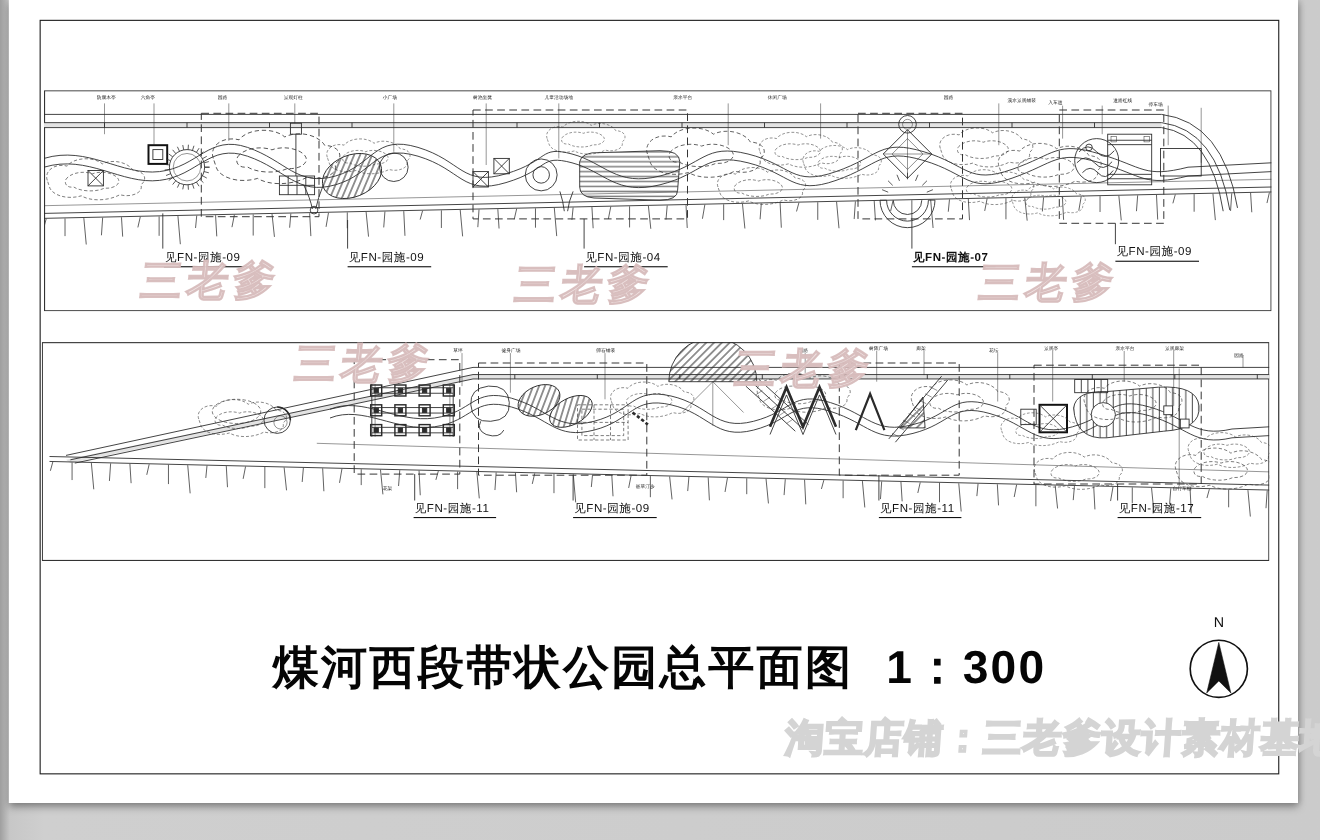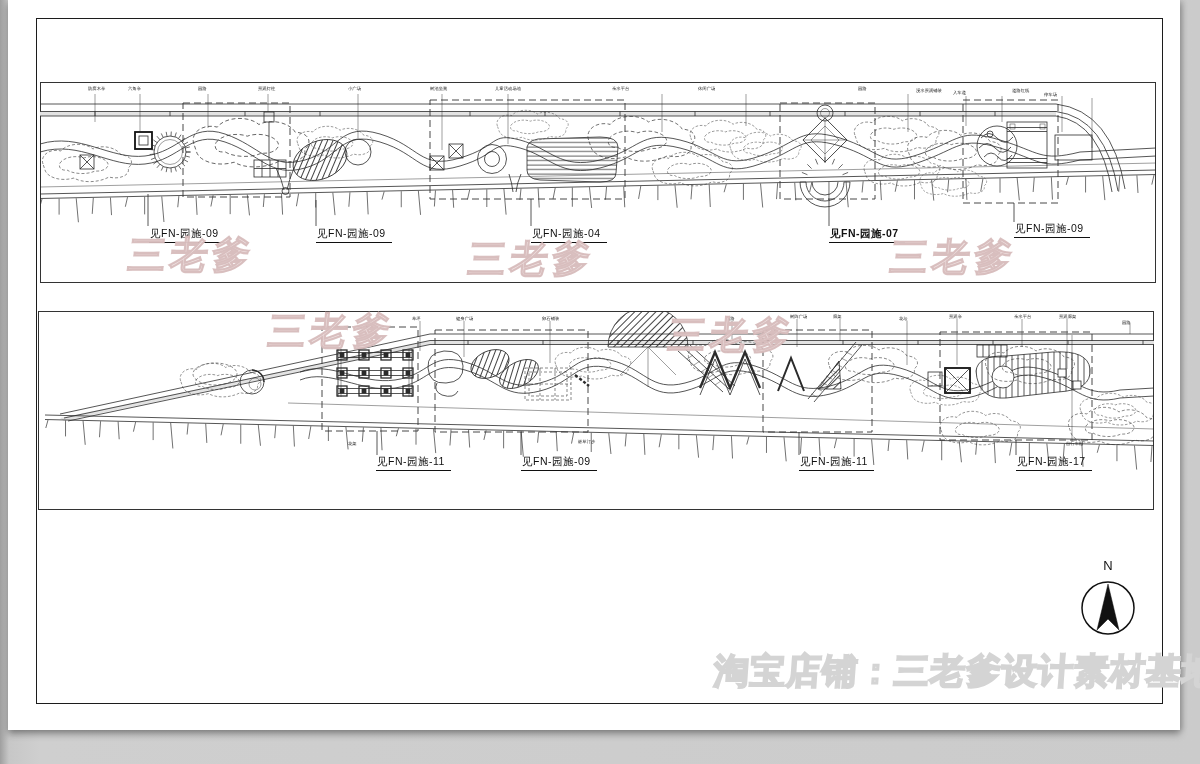--- a/index.html
+++ b/index.html
@@ -572,20 +572,23 @@
   <span class="tiny" style="left:833px;top:314px;">廊架</span>
   <span class="tiny" style="left:899px;top:316px;">花坛</span>
   <span class="tiny" style="left:949px;top:314px;">景观亭</span>
   <span class="tiny" style="left:1014px;top:314px;">亲水平台</span>
   <span class="tiny" style="left:1059px;top:314px;">景观廊架</span>
   <span class="tiny" style="left:1122px;top:320px;">园路</span>
   <span class="tiny" style="left:348px;top:441px;">花架</span>
   <span class="tiny" style="left:578px;top:439px;">嵌草汀步</span>
   <span class="tiny" style="left:1066px;top:441px;">自行车棚</span>
 
+  <div class="title">
+    <span>煤河西段带状公园总平面图</span><span class="ts">1：300</span>
+  </div>
 
   <div class="north-label">N</div>
   <svg style="position:absolute;left:1076px;top:572px;z-index:4;" width="64" height="70" viewBox="0 0 64 70">
     <circle cx="32" cy="36" r="26" fill="none" stroke="#111" stroke-width="1.5"></circle>
     <polygon points="32,12 43,58 32,47 21,58" fill="#111" stroke="#111" stroke-width="0.5"></polygon>
   </svg>
 
   <div class="wm" style="left:128px;top:230px;">三老爹</div>
   <div class="wm" style="left:468px;top:234px;">三老爹</div>
   <div class="wm" style="left:890px;top:232px;">三老爹</div>

